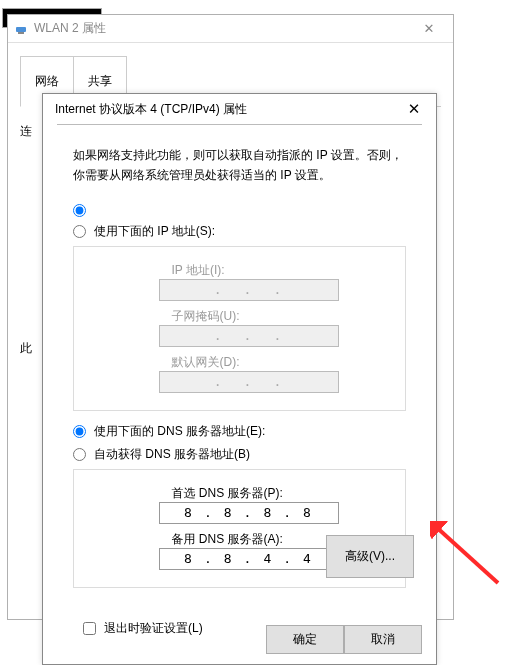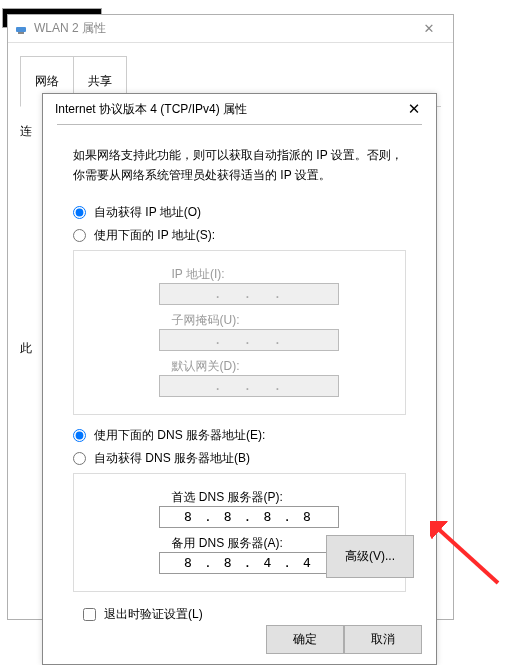--- a/index.html
+++ b/index.html
@@ -81,21 +81,21 @@
     .field-row { display:flex; align-items:center; margin: 7px 0 7px 18px; flex-direction: column; }
     .field-row .flabel { width: 154px; font-size:12px; }
     .field-row.disabled .flabel { color:#9a9a9a; }
     .ipbox {
       width: 180px; height: 22px; border:1px solid #999; background:#fff;
       display:flex; align-items:center; justify-content:center;
       font-family: Consolas, monospace; letter-spacing: 2px; font-size:13px;
     }
     .ipbox.disabled { background:#efefef; border-color:#bbb; color:#aaa; }
     .dot { margin: 0 10px; }
-    .chk-row { display:flex; align-items:center; margin: 14px 4px 0 10px; padding-left: 10px; }
+    .chk-row { display:flex; align-items:center; margin: 32px 4px 0 10px; padding-left: 10px; }
     .chk-row input { margin-right: 8px; }
     .adv-btn-row { position:absolute; right: 8px; bottom: 14px; }
     .btn {
       border:1px solid #adadad; background:#e1e1e1; padding: 12px 18px;
       font-size:12px; font-family: inherit; cursor:pointer;
     }
     .footer {
       position:absolute; bottom: 10px; right: 14px; display:flex; 
     }
     .btn-primary { padding: 5px 26px; }
@@ -139,21 +139,20 @@
     <span class="title">Internet 协议版本 4 (TCP/IPv4) 属性</span>
     <span class="close">✕</span>
   </div>
   <div class="win2-body">
 
     <div class="desc">如果网络支持此功能，则可以获取自动指派的 IP 设置。否则，你需要从网络系统管理员处获得适当的 IP 设置。</div>
 
     <div class="group" style="border:none;padding:0 6px;">
       <div class="radio-row">
         <input type="radio" name="ipmode" checked="" style="">
-        <span>自动获得 IP 地址(O)</span>
       </div>
       <div class="radio-row">
         <input type="radio" name="ipmode" style="">
         <span>使用下面的 IP 地址(S):</span>
       </div>
       <div class="group" style="padding:8px 10px 10px 10px; margin:2px 0 12px 0;">
         <div class="field-row disabled">
           <span class="flabel">IP 地址(I):</span>
           <div class="ipbox disabled">
               <span class="dot">.</span>

